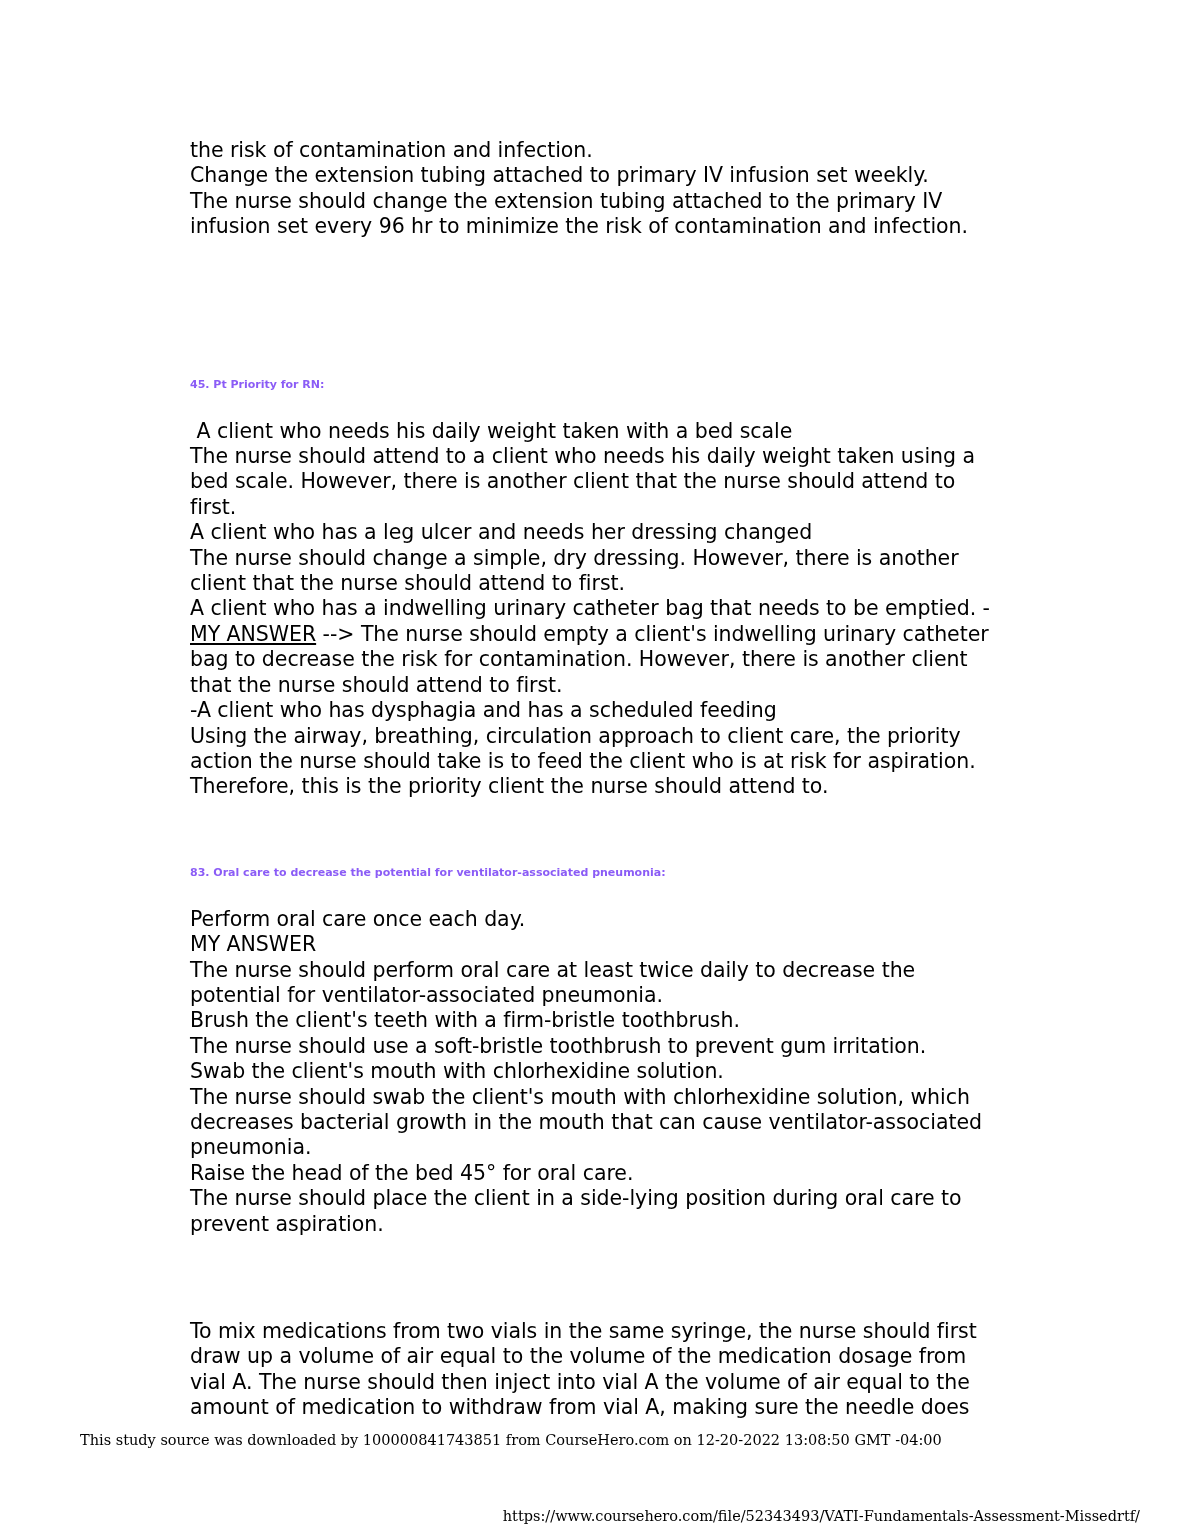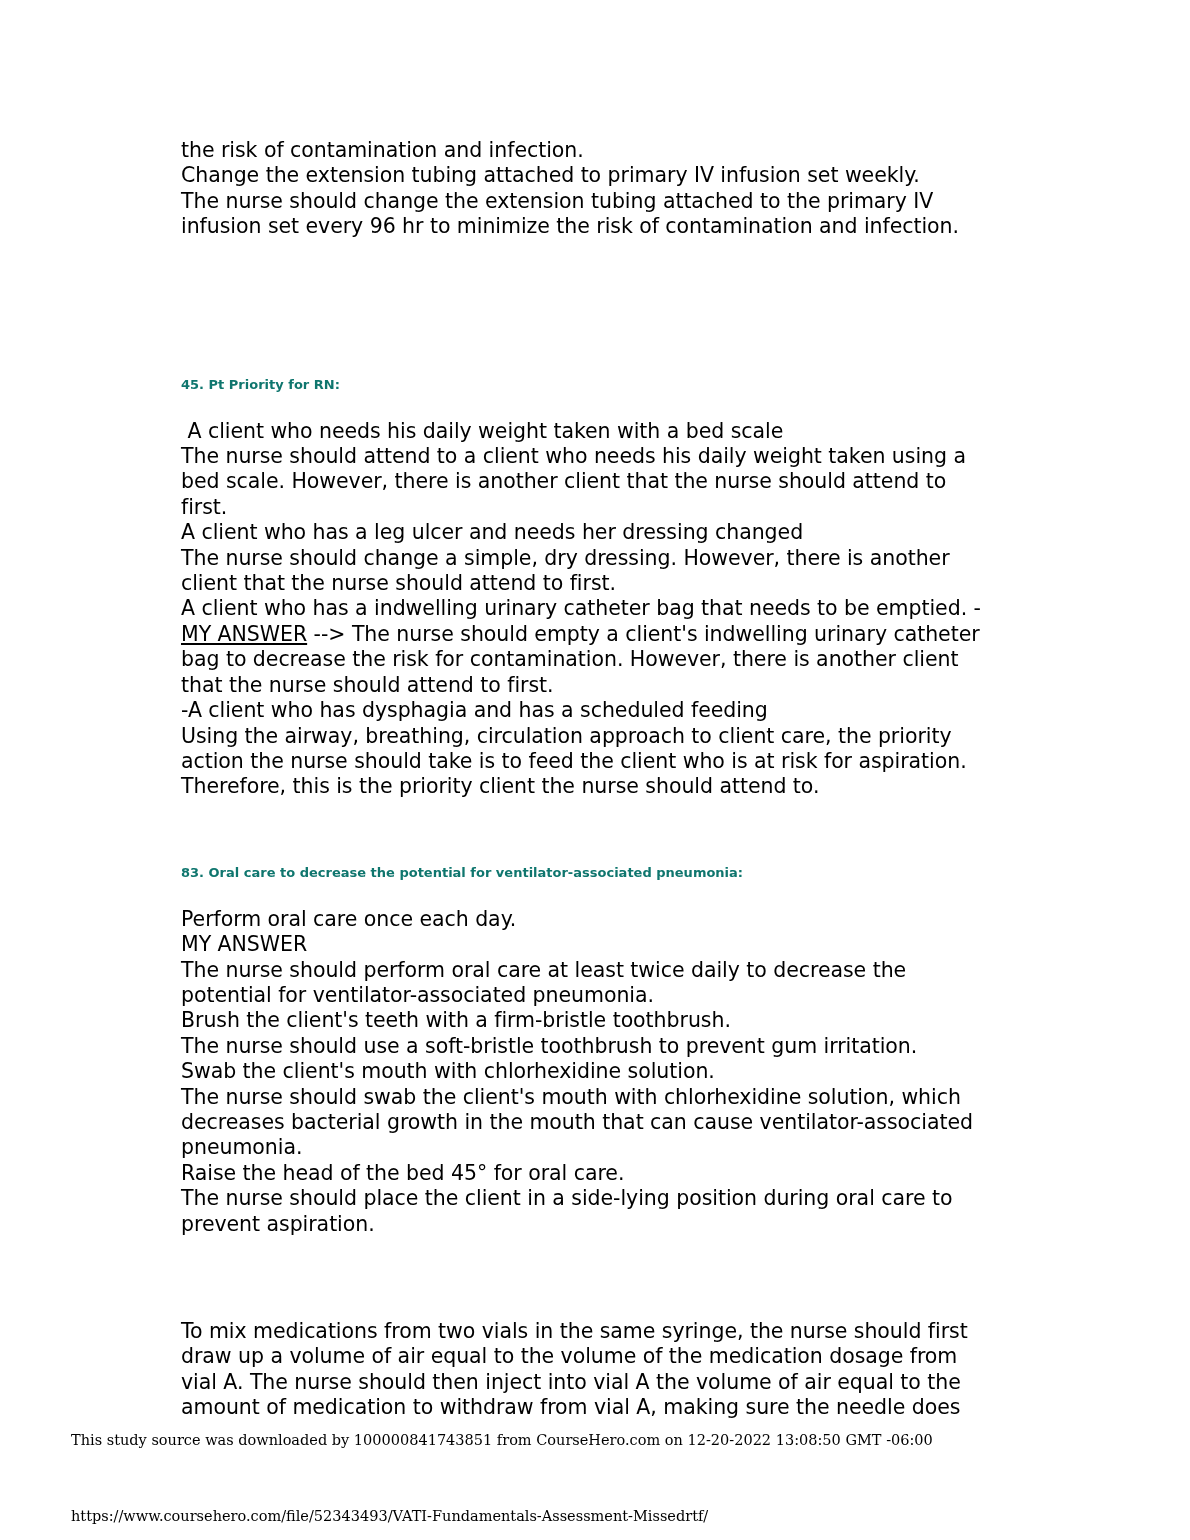--- a/index.html
+++ b/index.html
@@ -10,64 +10,64 @@
   body {
     width: 1190px;
     height: 1540px;
     font-family: "DejaVu Sans", sans-serif;
     color: #000000;
     position: relative;
     overflow: hidden;
   }
   .page {
     position: absolute;
-    left: 7px; top: 0;
+    left: 16px; top: 0;
     width: 1071px;
     height: 1540px;
     background: #ffffff;
   }
   .content {
     position: absolute;
     left: 174px;
     top: 138px;
     width: 845px;
   }
   .body-text {
     font-size: 20.5px;
     line-height: 25.4px;
     font-family: "DejaVu Sans", sans-serif;
     color: #000000;
     white-space: pre-wrap;
     letter-spacing: -0.05px;
   }
   .section-heading {
-    font-size: 13px;
+    font-size: 11px;
     font-weight: bold;
     line-height: 21px;
     font-family: "DejaVu Sans", sans-serif;
-    color: #0f766e;
+    color: #8b5cf6;
     white-space: pre-wrap;
   }
   .gap-lg { height: 134px; }
   .gap-heading-body { height: 24px; }
   .gap-section { height: 62px; }
   .gap-section-2 { height: 58px; }
   .underline { text-decoration: underline; }
 
   .footer {
     position: absolute;
     left: 64px;
     width: 1060px;
     font-family: "DejaVu Serif", serif;
     font-size: 14.5px;
     color: #000000;
     white-space: pre-wrap;
   }
   .footer-credit { top: 1432px; }
-  .footer-url { top: 1508px; }
+  .footer-url { top: 1508px; text-align: right; }
 </style>
 </head>
 <body>
 
 <div class="page">
 
   <div class="content">
 
     <div class="body-text">the risk of contamination and infection.
 Change the extension tubing attached to primary IV infusion set weekly.
@@ -115,16 +115,16 @@
     <div class="gap-section-2"></div>
 
     <div class="gap-heading-body"></div>
     <div class="body-text">To mix medications from two vials in the same syringe, the nurse should first
 draw up a volume of air equal to the volume of the medication dosage from
 vial A. The nurse should then inject into vial A the volume of air equal to the
 amount of medication to withdraw from vial A, making sure the needle does</div>
 
   </div>
 
-  <div class="footer footer-credit">This study source was downloaded by 100000841743851 from CourseHero.com on 12-20-2022 13:08:50 GMT -06:00</div>
+  <div class="footer footer-credit">This study source was downloaded by 100000841743851 from CourseHero.com on 12-20-2022 13:08:50 GMT -04:00</div>
   <div class="footer footer-url">https://www.coursehero.com/file/52343493/VATI-Fundamentals-Assessment-Missedrtf/</div>
 
 </div>
 
 </body></html>

